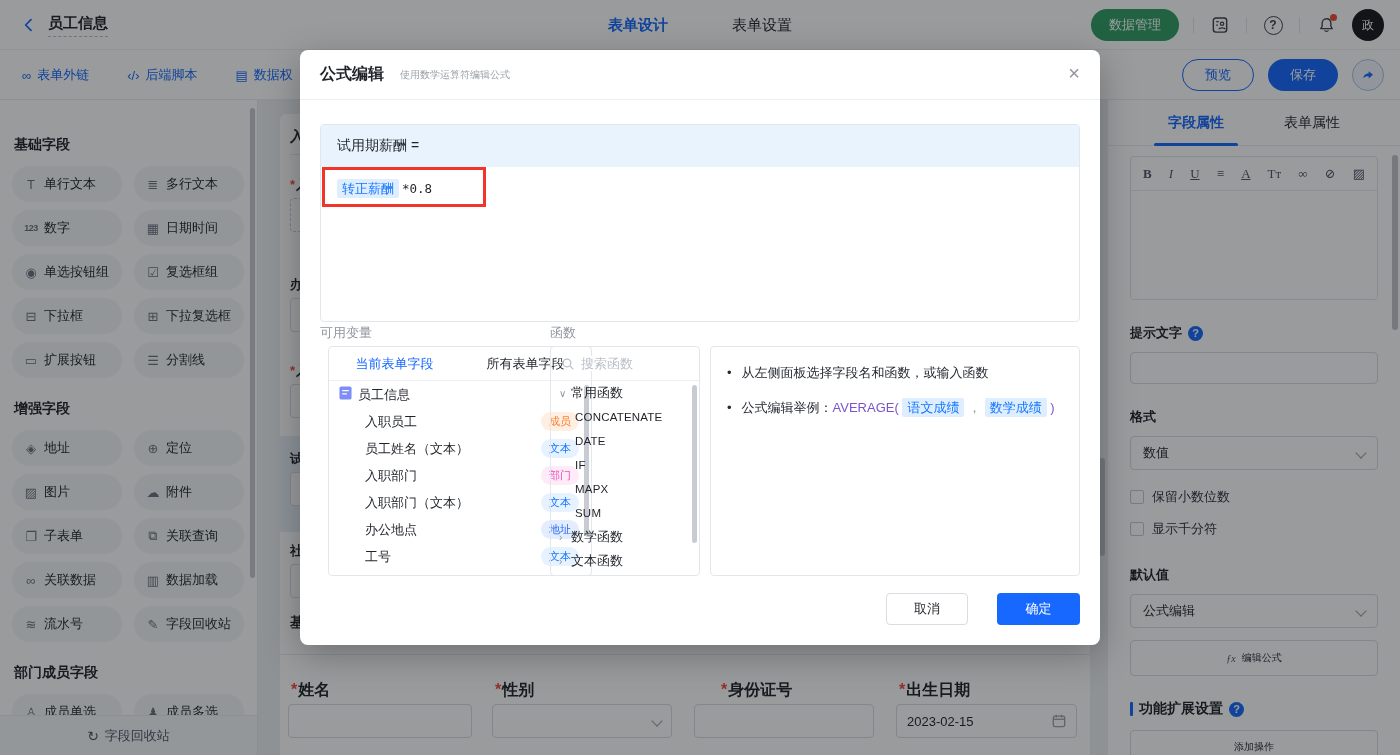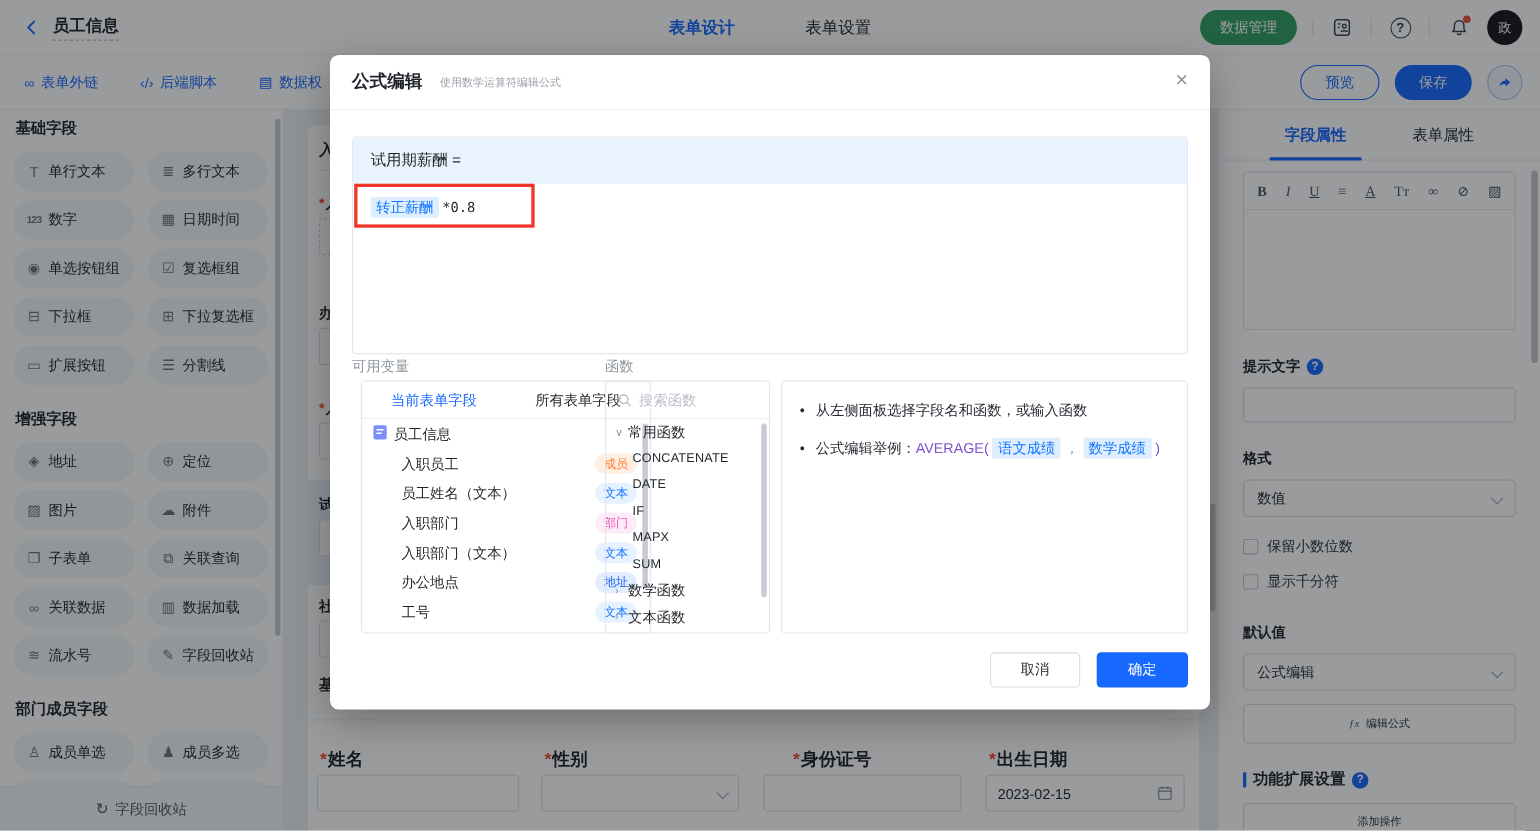--- a/index.html
+++ b/index.html
@@ -28,21 +28,21 @@
   .sb-link{display:flex;align-items:center;gap:6px;color:#1668ff;font-size:13px;cursor:pointer;white-space:nowrap}
   .sb-link .lk-ic{font-size:13px}
   .sb-right{position:absolute;right:16px;top:0;height:50px;display:flex;align-items:center;gap:14px}
   .btn-preview{border:1px solid #1668ff;color:#1668ff;background:#fff;border-radius:16px;padding:6px 22px;font-size:13px;cursor:pointer}
   .btn-save{background:#1668ff;color:#fff;border-radius:16px;padding:7px 22px;font-size:13px;cursor:pointer}
   .share-circle{width:32px;height:32px;border-radius:50%;border:1px solid #a9c2ef;background:#f3f7ff;display:flex;align-items:center;justify-content:center;cursor:pointer}
 
   
   #sidebar{position:absolute;left:0;top:100px;width:258px;height:655px;background:#fff;border-right:1px solid #e8eaee;overflow:hidden}
   .sec-title{font-size:14px;font-weight:700;margin:22px 0 12px 14px}
-  #sidebar .sec-title:first-child{margin-top:8px}
+  #sidebar .sec-title:first-child{margin-top:36px}
   .pill-grid{display:grid;grid-template-columns:110px 110px;gap:8px 12px;padding:0 12px}
   .pill{height:36px;border-radius:18px;background:#f5f6f8;display:flex;align-items:center;padding:0 10px;cursor:grab;white-space:nowrap;overflow:hidden}
   .pill-ic{color:#6b7280;font-size:13px;width:18px;flex:none;text-align:center;margin-right:4px}
   .pill-ic.num{font-size:9px;font-weight:700;letter-spacing:-.5px}
   .pill-tx{font-size:13px;color:#1f2329}
   .pill.stub{height:14px;border-radius:10px 10px 0 0}
   .side-scroll{position:absolute;right:2px;top:8px;width:5px;height:470px;border-radius:3px;background:#c6c9d0}
   #recycle{position:absolute;left:0;bottom:0;width:257px;height:40px;background:#f7f8fa;border-top:1px solid #e9ebef;display:flex;align-items:center;justify-content:center;gap:6px;color:#4e5569;font-size:13px;cursor:pointer}
 
   
@@ -120,21 +120,21 @@
   .fn-search input::placeholder{color:#b9bec7}
   .fn-row{height:24px;display:flex;align-items:center;padding:0 8px;font-size:13px;cursor:pointer;white-space:nowrap}
   .fn-row .tri{color:#8f959e;font-size:10px;width:12px;flex:none}
   .fn-row.fn-item{padding-left:24px;font-size:11.5px;letter-spacing:.2px}
   .fn-scroll{position:absolute;right:2px;top:38px;width:5px;height:158px;border-radius:3px;background:#c8cbd2}
   .helppanel{position:absolute;left:410px;top:296px;width:370px;height:230px;border:1px solid #e3e6eb;border-radius:4px;padding:16px 16px}
   .help-line{display:flex;gap:10px;font-size:13px;color:#262a33;margin-bottom:16px;line-height:19px}
   .bullet{flex:none}
   .fn-col{color:#7b52cc}
   .sep{color:#8f959e}
-  .m-footer{position:absolute;right:20px;bottom:20px;display:flex;gap:15px}
+  .m-footer{position:absolute;right:20px;bottom:20px;display:flex;gap:29px}
   .btn-cancel{width:82px;height:32px;border:1px solid #d9dce2;border-radius:4px;background:#fff;font-size:13px;display:flex;align-items:center;justify-content:center;cursor:pointer}
   .btn-ok{width:83px;height:32px;border-radius:4px;background:#1668ff;color:#fff;font-size:13px;display:flex;align-items:center;justify-content:center;cursor:pointer}
 </style>
 </head>
 <body>
 
 <header id="topbar">
   <div class="tb-left">
     <span class="back-btn">
       <svg width="16" height="16" viewBox="0 0 24 24">

